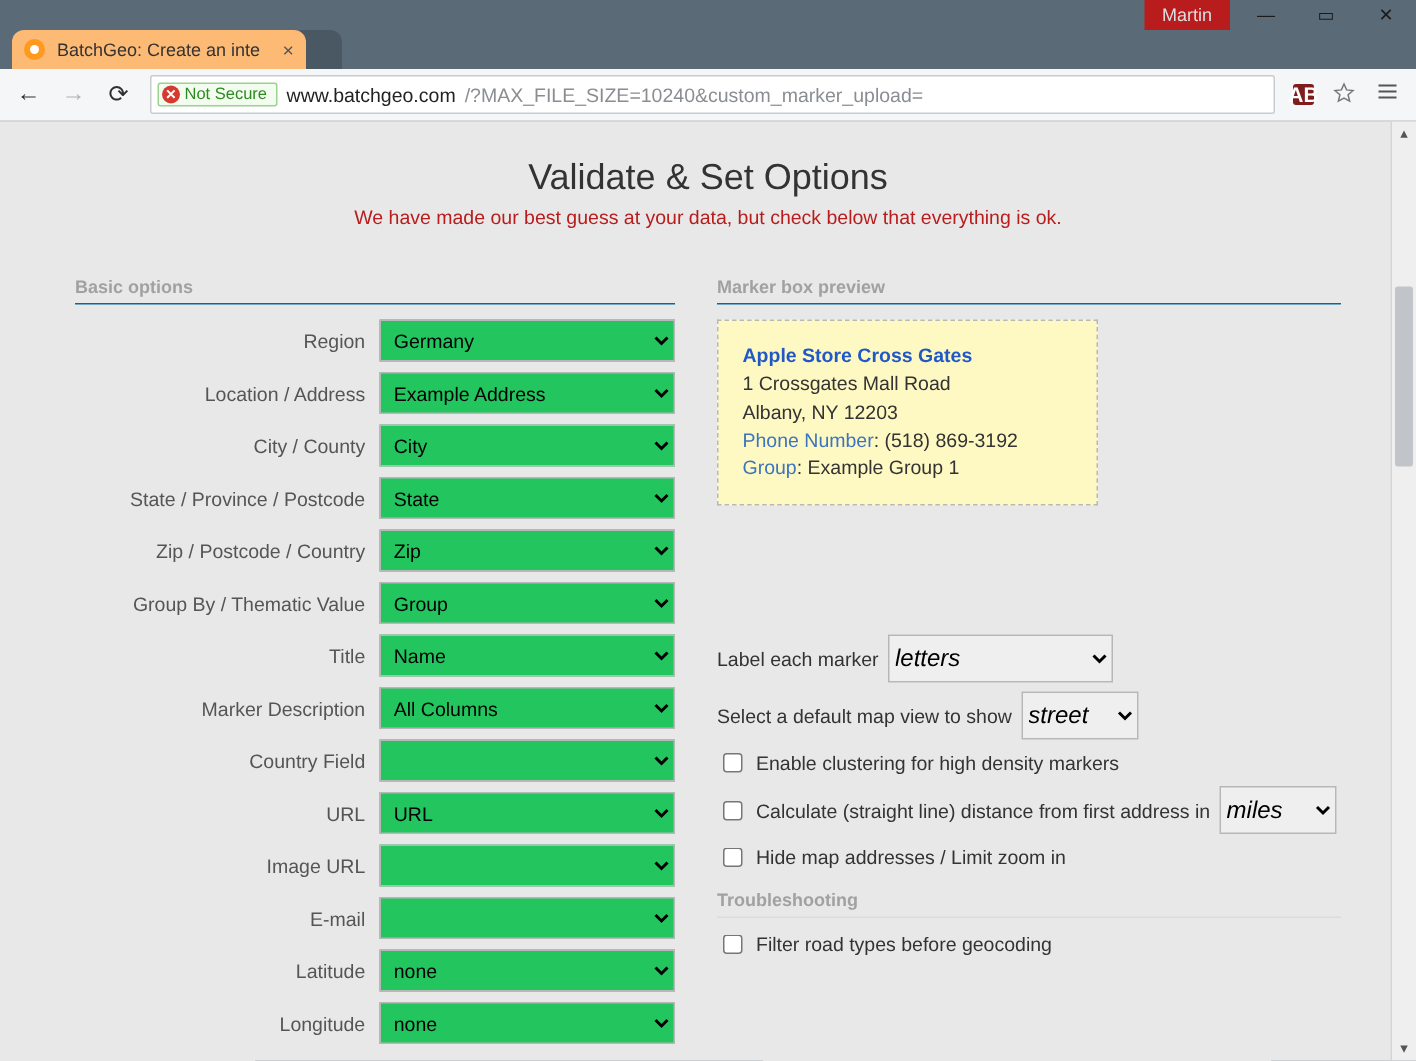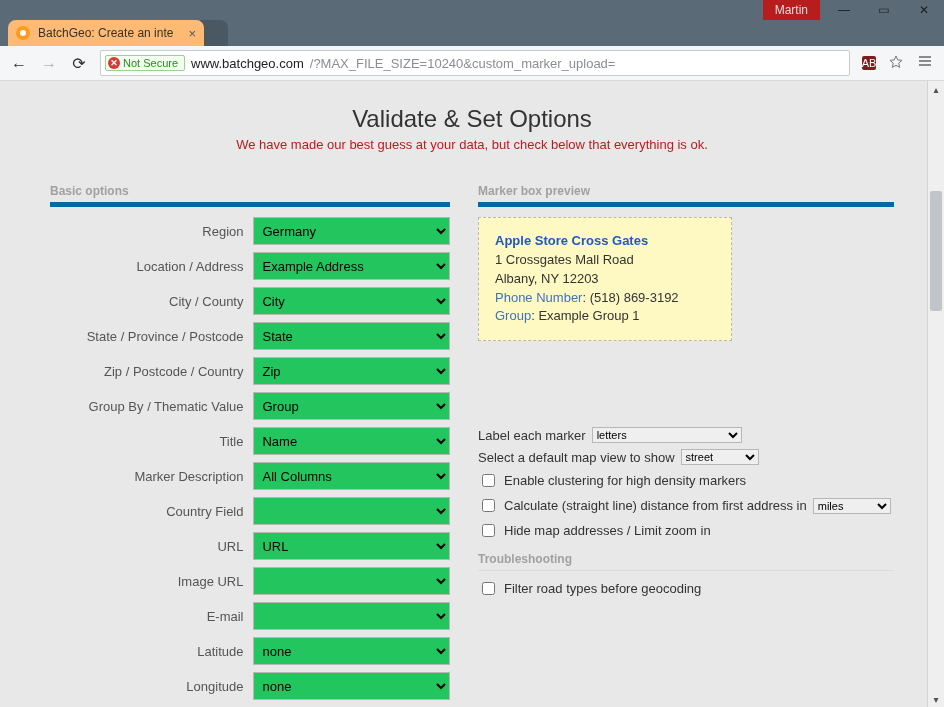--- a/index.html
+++ b/index.html
@@ -154,22 +154,22 @@
   }
   .url-host { color: #222; }
   .url-rest { color: #8a8e92; white-space: nowrap; }
 
   .ext-icon {
     width: 14px; height: 14px;
   }
   .ext-ab {
     background: #7f1d1d;
     color: #fff;
-    font-size: 11px;
-    font-weight: normal;
+    font-size: 14px;
+    font-weight: bold;
     display:flex;align-items:center;justify-content:center;
     border-radius:2px;
   }
   .star-icon svg { width:16px; height:16px; stroke:#777; fill:none; stroke-width:1.5; }
   .menu-btn svg { width:16px; height:16px; fill:#555; }
 
   
   .viewport {
     flex: 1;
     background: #e8e8e8;
@@ -222,21 +222,21 @@
     display: flex;
     gap: 28px;
   }
   .col-left  { width: 400px; }
   .col-right { flex: 1; }
 
   .section-head {
     color: #a1a1a1;
     font-weight: bold;
     font-size: 12px;
-    border-bottom: 5px solid #0369a1;
+    border-bottom: 1px solid #0369a1;
     padding-bottom: 4px;
     margin-bottom: 10px;
   }
   .full-width-head {
     margin-top: 28px;
   }
 
   .form-row {
     display: flex;
     align-items: center;
@@ -280,23 +280,24 @@
   .adv-right .row {
     display: flex;
     align-items: center;
     gap: 6px;
     margin-bottom: 6px;
     font-size: 13px;
     color: #333;
   }
   .adv-right .row label { color:#333; }
   .adv-right select.small {
-    height: 16px;
+    height: 32px;
     border: 1px solid #b7b7b7;
-    font-size: 11px;
+    font-size: 16px;
+    font-style: italic;
   }
   .adv-right select.s-letters { width: 150px; }
   .adv-right select.s-view    { width: 78px; }
   .adv-right select.s-miles   { width: 78px; }
   .adv-right input[type=checkbox] {
     width: 13px; height: 13px;
   }
   .trouble-head {
     color: #a1a1a1;
     font-weight: bold;

